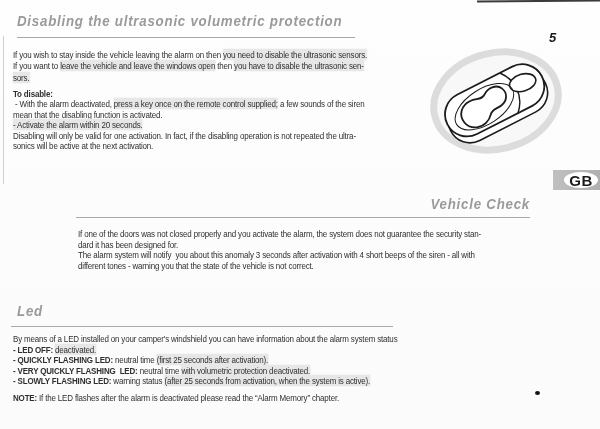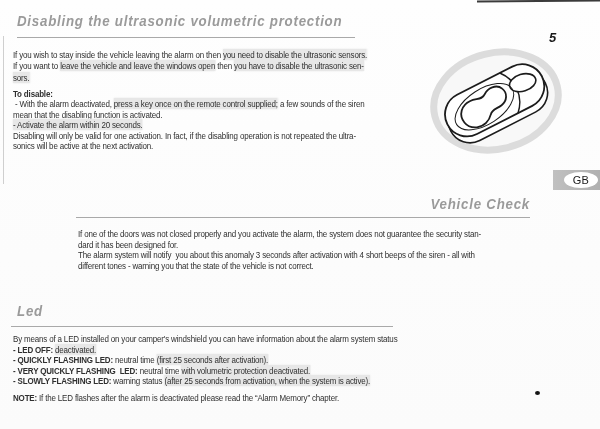--- a/index.html
+++ b/index.html
@@ -35,21 +35,21 @@
   .led-para{left:13px;top:334px;}   .led-para .tline{line-height:10.5px;}
   .note-para{left:13px;top:392px;}  .note-para .tline{line-height:11px;}
   .b{font-weight:bold;}
   .hl{background:var(--highlight,#e7e7e7);box-shadow:0 0 2px var(--highlight,#e7e7e7);}
   .subhead{font-weight:bold;}
   
   .gb-tab{position:absolute;left:553px;top:170px;width:47px;height:20px;
     background:linear-gradient(90deg,#c0c0c0,var(--tab_gray,#b0b0b0));}
   .gb-oval{position:absolute;right:2px;top:2px;width:34px;height:16px;border-radius:50%;
     background:#ffffff;display:flex;align-items:center;justify-content:center;}
-  .gb-oval span{font-size:11px;font-weight:normal;letter-spacing:0.4px;color:#1b1b1b;}
+  .gb-oval span{font-size:15px;font-weight:bold;letter-spacing:0.4px;color:#1b1b1b;}
   
   .fob{position:absolute;left:428px;top:46px;}
 </style>
 </head>
 <body>
 
 <div class="page">
 
   <div class="top-edge"></div>
   <div class="left-edge"></div>

